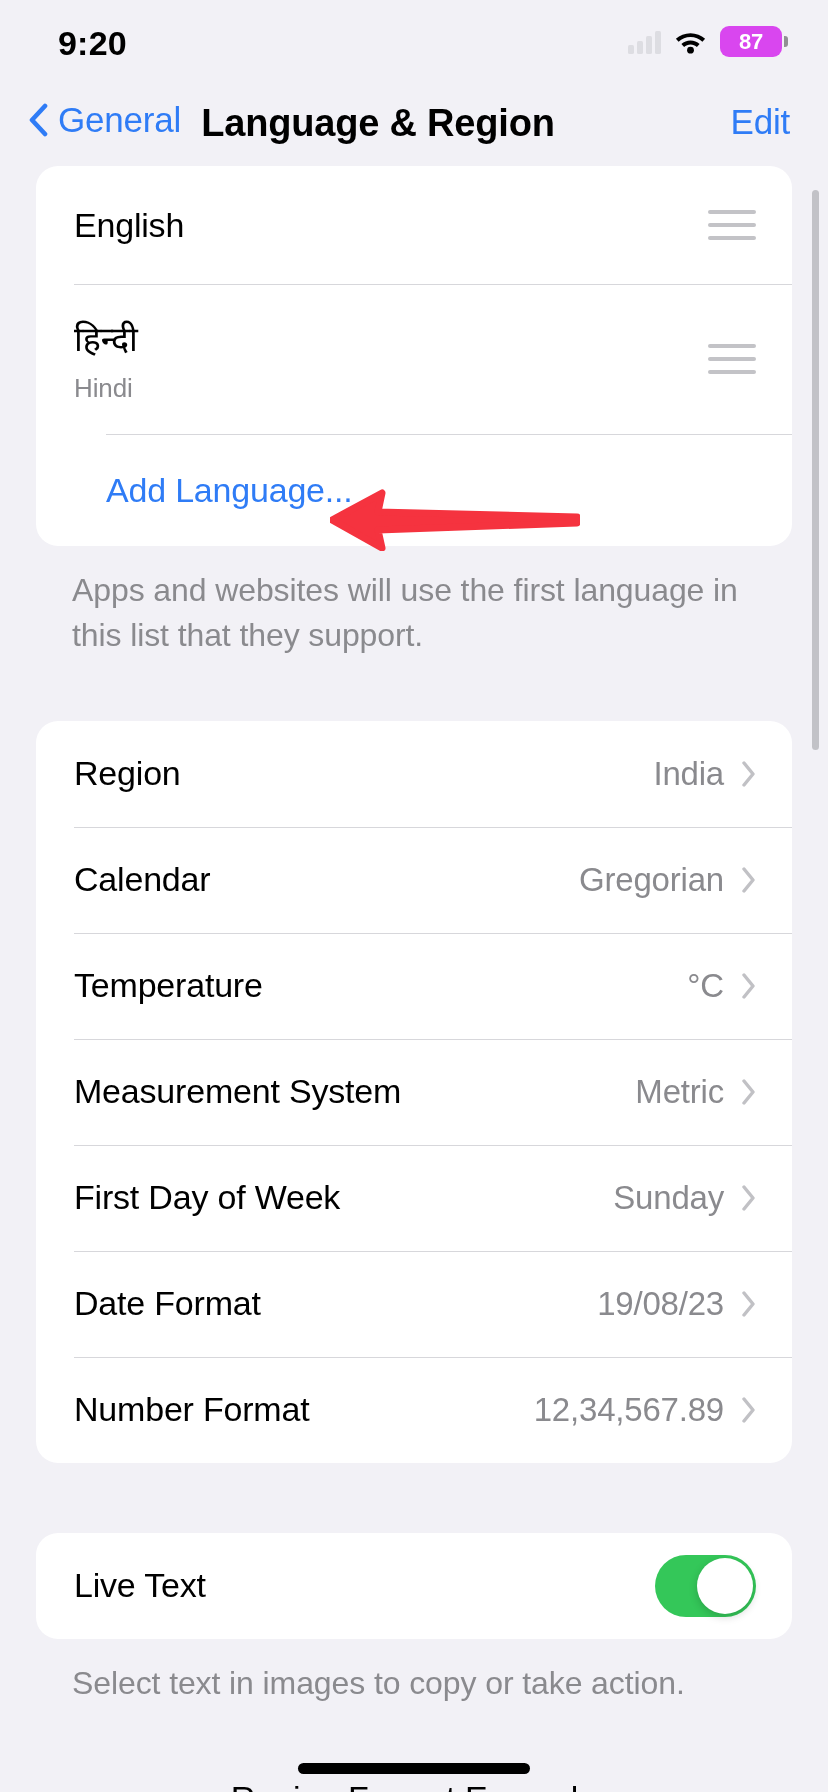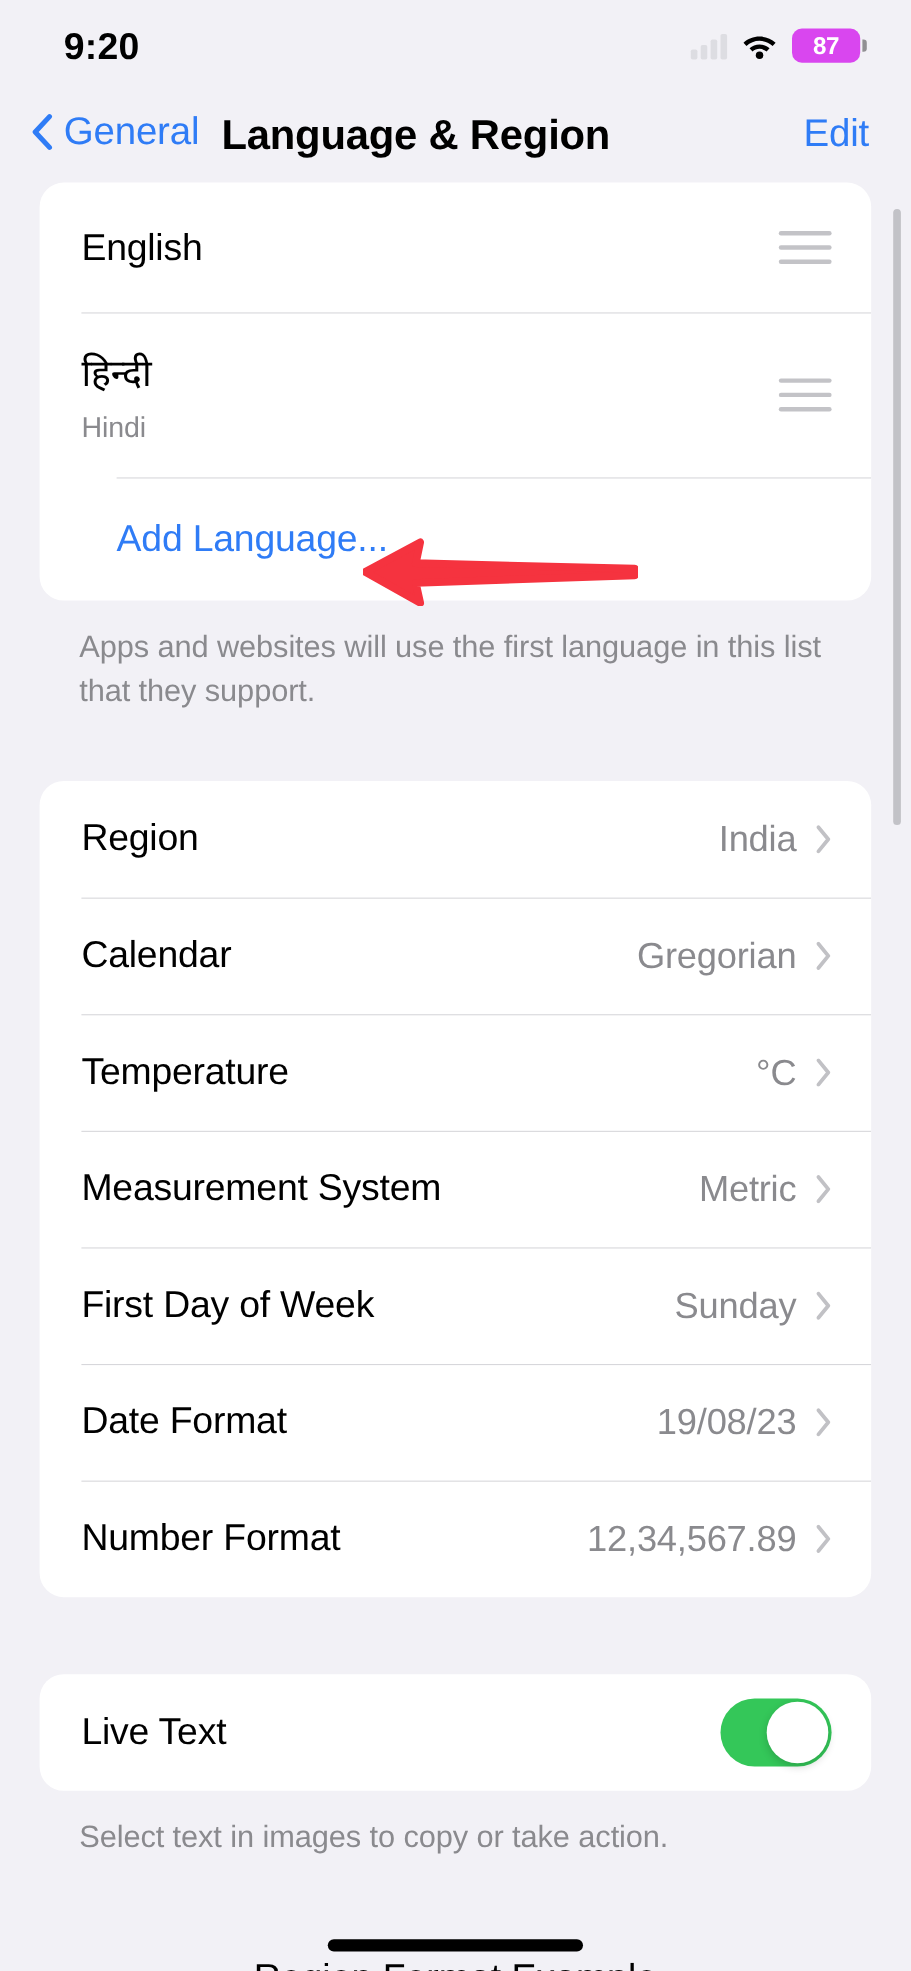--- a/index.html
+++ b/index.html
@@ -108,21 +108,21 @@
   .drag-handle {
     margin-left:auto; width:48px; display:flex;
     flex-direction:column; gap:9px; cursor:grab;
   }
   .drag-handle span { display:block; height:4px; background:#C3C3C7; border-radius:2px; }
 
   .link-row { min-height:112px;margin-left:32px; }
   .link-text { font-size:34px; color:#2F7CF6; letter-spacing:-.2px; }
 
   .footer-note {
-    font-size:28px; color:#8A8A8E; line-height:1.42;
+    font-size:32px; color:#8A8A8E; line-height:1.42;
     padding:22px 44px 0 72px; letter-spacing:-.1px;
   }
 
   
   .toggle {
     width:101px; height:62px; border-radius:31px;
     background:#34C759; position:relative; flex:none; cursor:pointer;
   }
   .toggle .knob {
     position:absolute; top:3px; left:42px;

